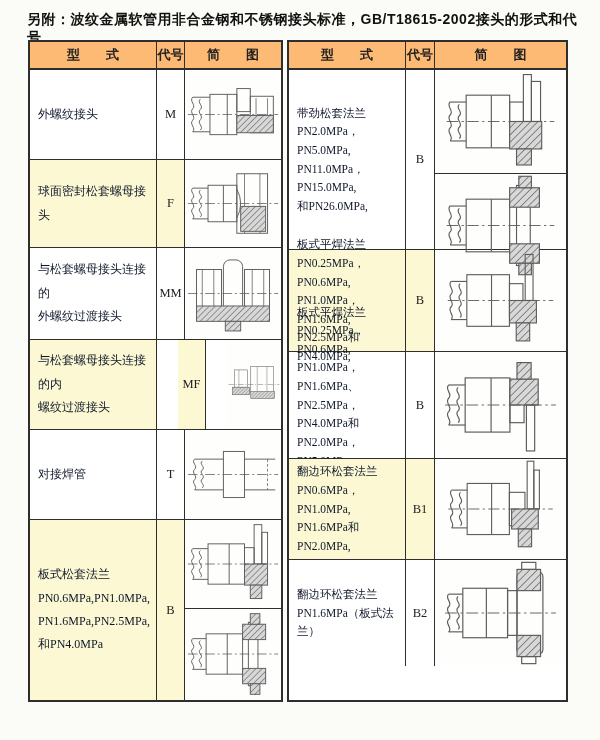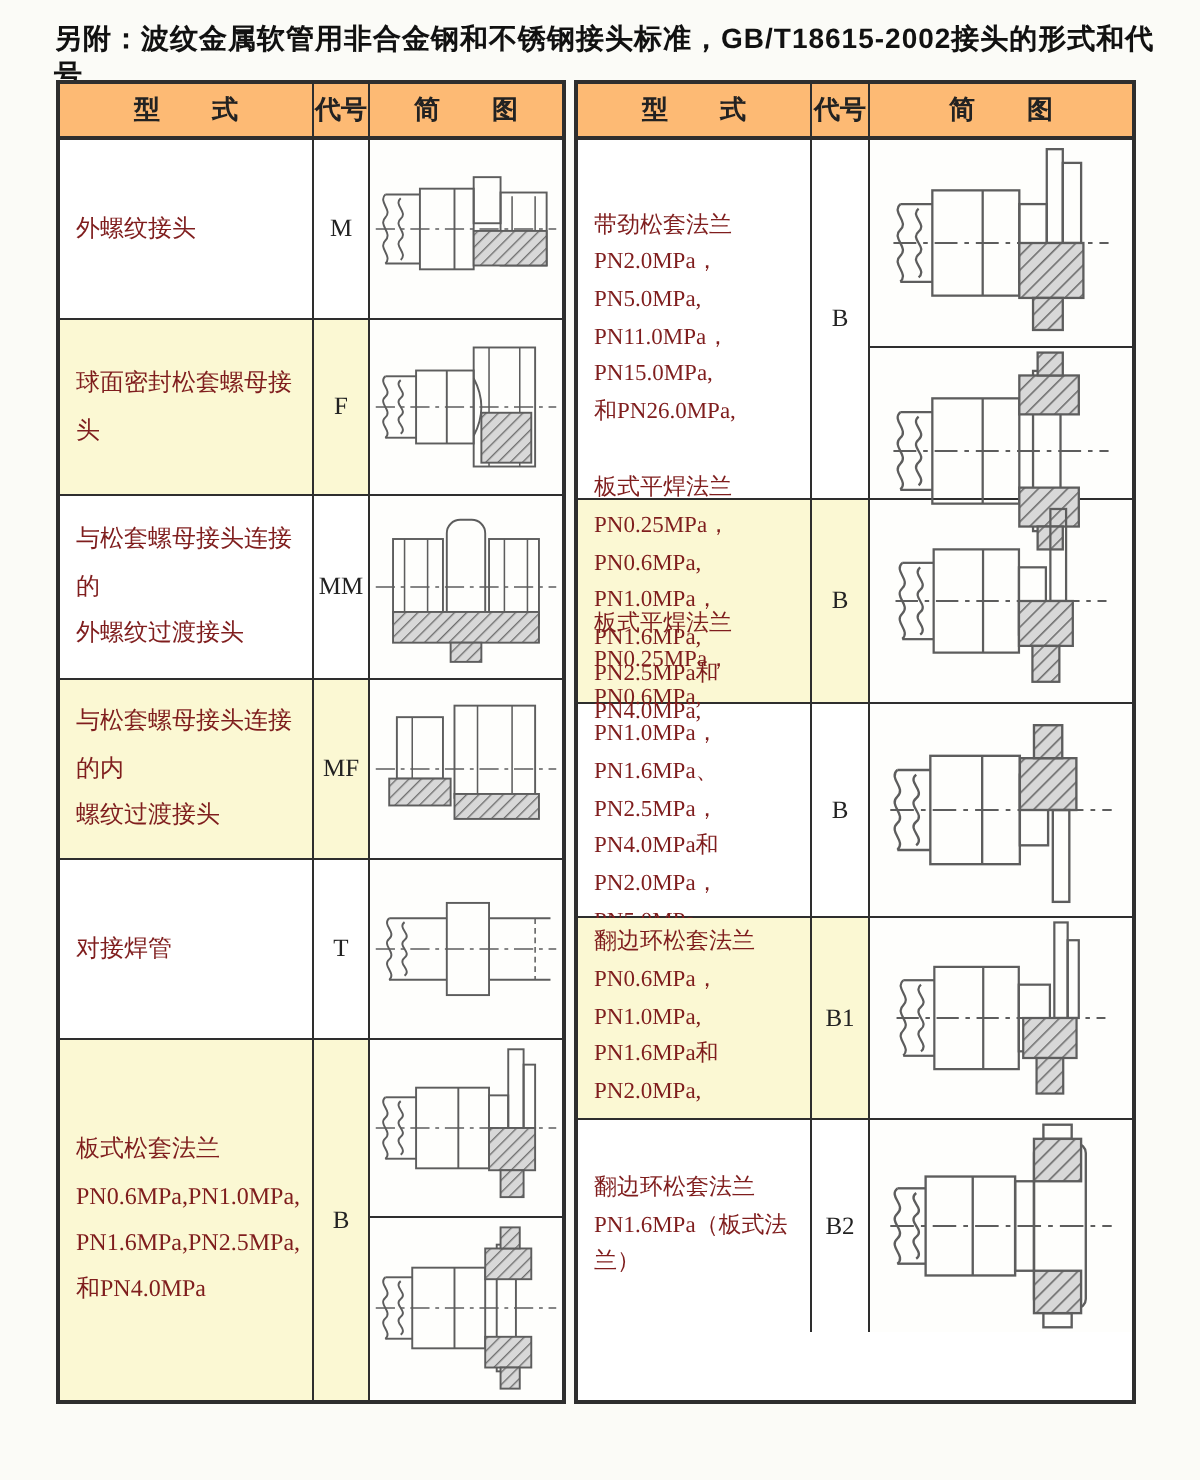--- a/index.html
+++ b/index.html
@@ -36,21 +36,21 @@
   .row:last-child{border-bottom:none;}
   .cell{box-sizing:border-box;display:flex;}
   .col-type{width:127px;flex:none;border-right:1.5px solid #2e2e2e;}
   .col-code{width:28px;flex:none;border-right:1.5px solid #2e2e2e;}
   .col-diag{flex:1;}
   .right .col-type{width:117px;}
   .right .col-code{width:29px;}
   .type-cell{
     flex-direction:column;justify-content:center;
     padding:4px 4px 4px 8px;font-size:12px;line-height:1.95;
-    white-space:pre-line;color:#7f1d1d;
+    white-space:pre-line;color:#0f172a;
   }
   .right .type-cell{font-size:11.5px;line-height:1.62;}
   .code-cell{align-items:center;justify-content:center;font-size:12.5px;color:#222;}
   .hl{background:#fbf8d3;}
   .diag-cell{flex-direction:column;padding:0;background:#fefefc;}
   .diag-sub{flex:1;position:relative;}
   .diag-sub.split{border-bottom:1.5px solid #2e2e2e;}
   .diag-sub svg{position:absolute;inset:0;width:100%;height:100%;display:block;}
 </style>
 </head>
@@ -135,21 +135,21 @@
               <line x1="82" y1="20" x2="82" y2="64" stroke="#5d5d5d" stroke-width="0.8"></line>
               <rect x="12" y="58" width="76" height="16" fill="#d8d8d8" stroke="none"></rect>
               <rect x="12" y="58" width="76" height="16" fill="url(#hatch)" stroke="#5d5d5d" stroke-width="1"></rect>
               <rect x="42" y="74" width="16" height="10" fill="#d8d8d8" stroke="none"></rect>
               <rect x="42" y="74" width="16" height="10" fill="url(#hatch)" stroke="#5d5d5d" stroke-width="1"></rect>
               <line x1="3" y1="45" x2="97" y2="45" stroke="#5d5d5d" stroke-width="0.8" stroke-dasharray="10 3 2 3"></line>
             </svg>
           </div>
         </div>
       </div>
-      <div class="row" style="height: 90px;">
+      <div class="row" style="height: 90px; gap: 21px;">
         <div class="cell col-type type-cell hl">与松套螺母接头连接的内
 螺纹过渡接头</div>
         <div class="cell col-code code-cell hl">MF</div>
         <div class="cell col-diag diag-cell">
           <div class="diag-sub">
             <svg viewBox="0 0 100 90" preserveAspectRatio="xMidYMid meet">
               <rect x="14" y="18" width="24" height="32" fill="none" stroke="#5d5d5d" stroke-width="1"></rect>
               <line x1="22" y1="18" x2="22" y2="50" stroke="#5d5d5d" stroke-width="0.8"></line>
               <rect x="44" y="12" width="42" height="48" fill="none" stroke="#5d5d5d" stroke-width="1"></rect>
               <line x1="56" y1="12" x2="56" y2="60" stroke="#5d5d5d" stroke-width="0.8"></line>

